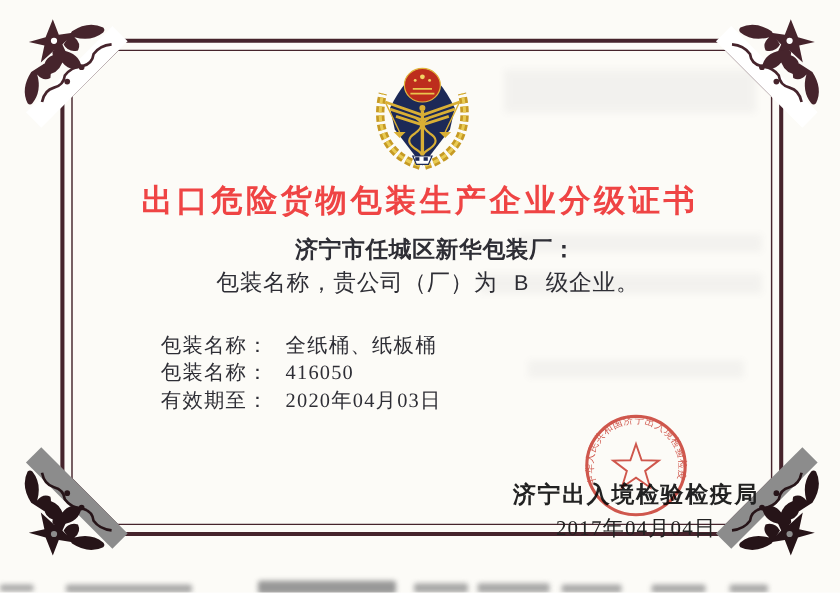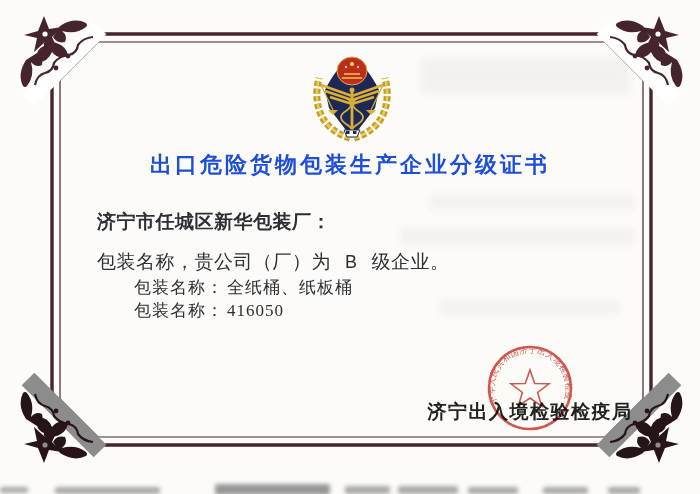--- a/index.html
+++ b/index.html
@@ -6,35 +6,35 @@
   .page{
     position:relative; width:700px; height:494px;
     background:#fcfbf7; overflow:hidden;
     font-family:"Liberation Serif","DejaVu Serif",serif;
     color:#2e2e35;
   }
   .frame-svg{position:absolute;left:0;top:0;z-index:1;}
   .emblem-svg{position:absolute;left:306px;top:48px;z-index:2;}
   .title{
     position:absolute; left:0; top:150px; width:700px; margin:0;
-    text-align:center; font-size:22px; font-weight:bold;
-    letter-spacing:3px; color:#1d4ed8; z-index:2;
+    text-align:center; font-size:26px; font-weight:bold;
+    letter-spacing:3px; color:#ef4444; z-index:2;
   }
   .body-block{position:absolute;left:84px;top:196px;width:545px;z-index:2;}
-  .body-block p{margin:13px;font-size:19px;line-height:26.5px;letter-spacing:0.5px;}
+  .body-block p{margin:0;font-size:19px;line-height:26.5px;letter-spacing:0.5px;text-align:center;}
   .salutation{font-weight:bold;margin-left:13px !important;}
   .para-indent{text-indent:2.5em;}
   .grade{
     font-family:"Liberation Sans","DejaVu Sans",sans-serif;
     margin:0 14px; font-size:18px;
   }
   .fields{position:absolute;left:134px;top:277px;z-index:2;}
   .field-row{font-size:17px;line-height:22.8px;}
   .flabel{font-weight:normal;letter-spacing:1px;}
-  .fvalue{margin-left:3px;letter-spacing:1px;}
+  .fvalue{margin-left:14px;letter-spacing:1px;}
   .footer{
     position:absolute;left:410px;top:399px;width:240px;
     text-align:center;z-index:2;
   }
   .issuer{font-size:19px;font-weight:bold;letter-spacing:1.5px;color:#222;}
   .issue-date{font-size:17.5px;letter-spacing:1px;margin-top:3px;color:#222;}
   .seal-svg{
     position:absolute;left:486px;top:344px;z-index:3;
     mix-blend-mode:multiply;opacity:0.88;pointer-events:none;
   }
@@ -102,24 +102,28 @@
     <p><span>包装名称，贵公司（厂）为</span><span class="grade">B</span><span>级企业。</span></p>
   </div>
 
   <div class="fields">
     <div class="field-row">
       <span class="flabel">包装名称：</span><span class="fvalue">全纸桶、纸板桶</span>
     </div>
     <div class="field-row">
       <span class="flabel">包装名称：</span><span class="fvalue">416050</span>
     </div>
+    <div class="field-row">
+      <span class="flabel">有效期至：</span><span class="fvalue">2020年04月03日</span>
+    </div>
   </div>
 
   <div class="footer">
     <div class="issuer">济宁出入境检验检疫局</div>
+    <div class="issue-date">2017年04月04日</div>
   </div>
 
   <svg class="seal-svg" width="88" height="88" viewBox="-44 -44 88 88">
     <defs>
       <path id="sealArc" d="M -33,15 A 36 36 0 1 1 33,15" fill="none"></path>
     </defs>
     <circle cx="0" cy="0" r="41" fill="none" stroke="#cc4136" stroke-width="2.6"></circle>
     <path d="M0,-20 L4.7,-6.47 L19.02,-6.18 L7.61,2.47 L11.76,16.18 L0,8 L-11.76,16.18 L-7.61,2.47 L-19.02,-6.18 L-4.7,-6.47 Z" fill="none" stroke="#cc4136" stroke-width="1.6" transform="translate(0,2)"></path>
     <text font-size="8.2" fill="#cc4136" letter-spacing="0.5" font-family="Liberation Serif, DejaVu Serif, serif">
       <textPath href="#sealArc">中华人民共和国济宁出入境检验检疫局</textPath>

